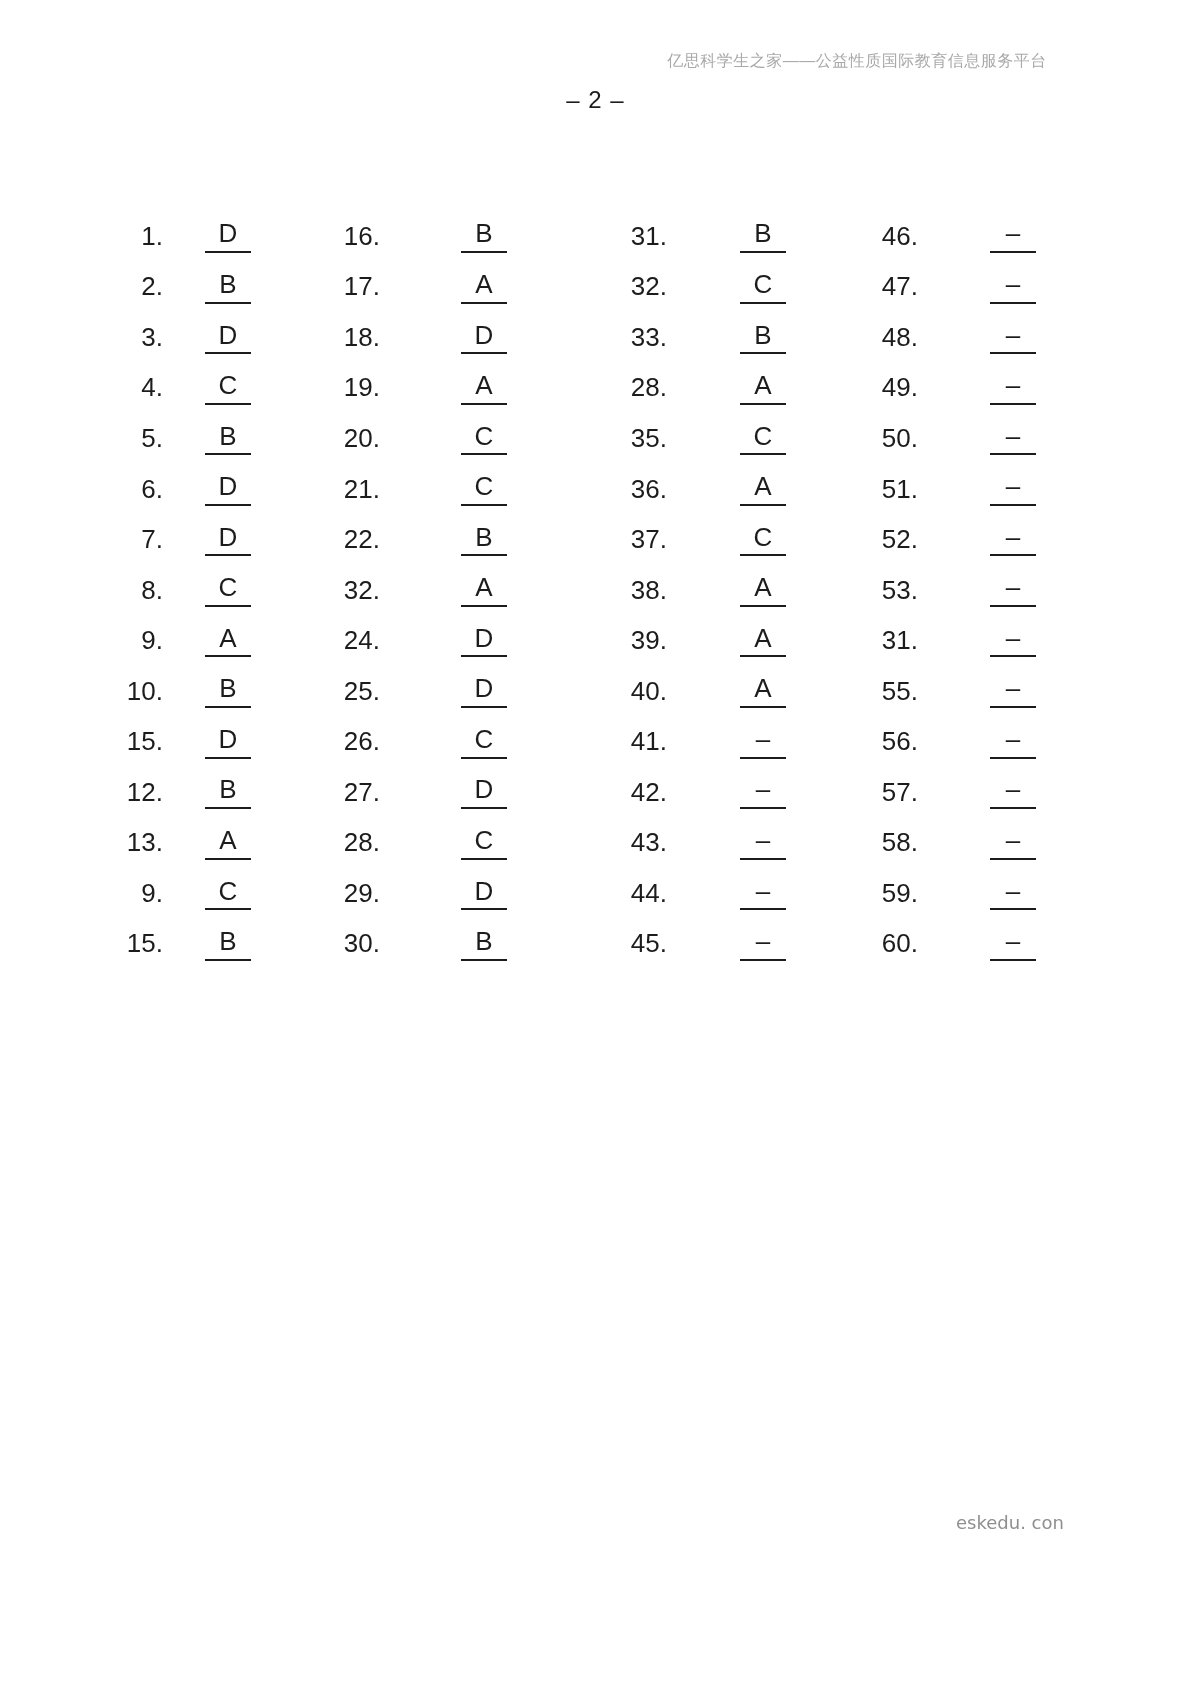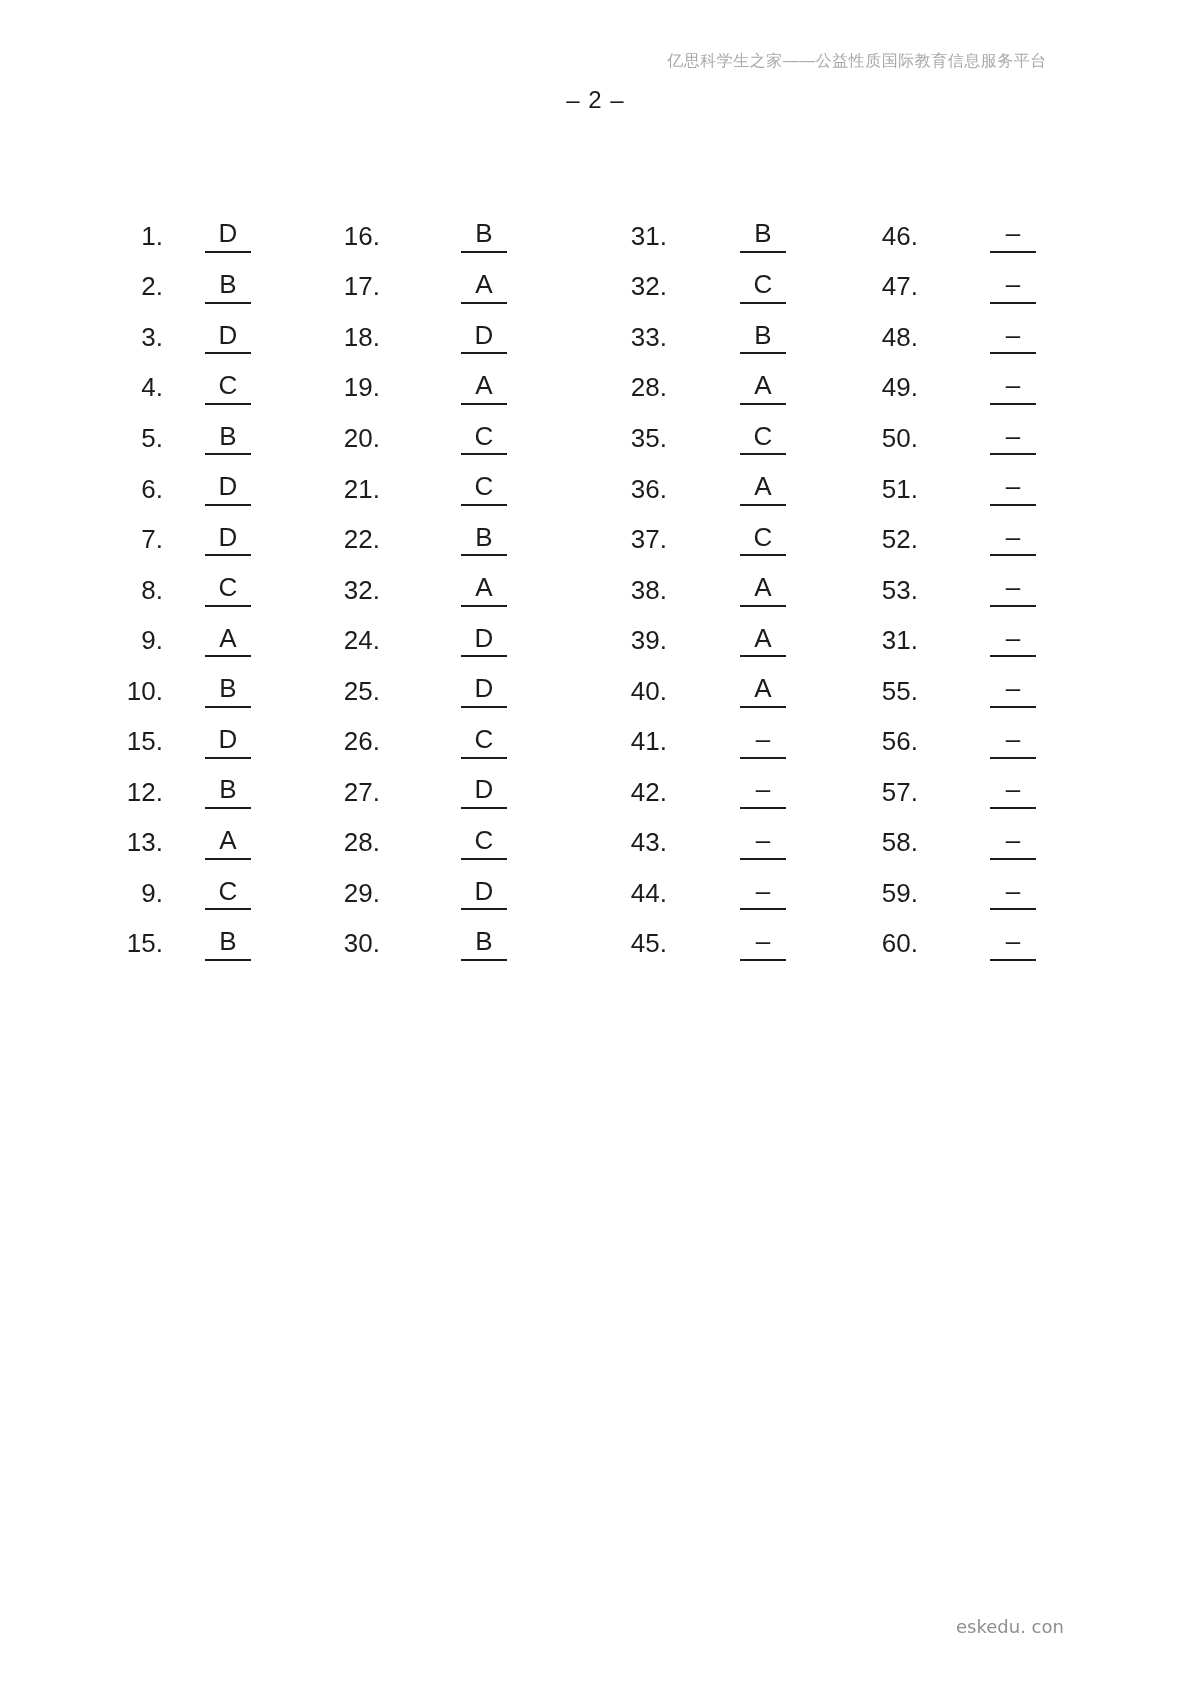--- a/index.html
+++ b/index.html
@@ -71,21 +71,21 @@
     min-width: 24px;
     text-align: center;
     padding: 0 11px 3px 11px;
     border-bottom: 2px solid #1c1c1c;
     font-size: 26px;
     line-height: 1.1;
   }
   
   .footer-mark {
     position: absolute;
-    top: 1616px;
+    top: 1512px;
     left: 956px;
     font-size: 18px;
     color: #8f8f8f;
     font-family: "DejaVu Sans", sans-serif;
     white-space: nowrap;
   }
 </style>
 </head>
 <body>
 

